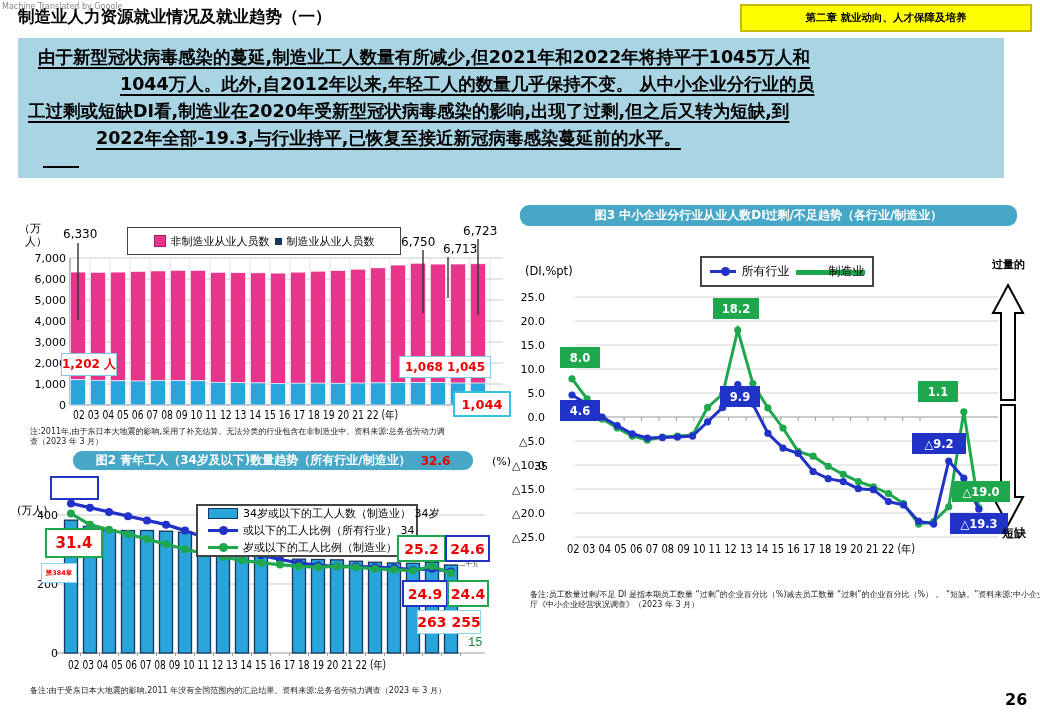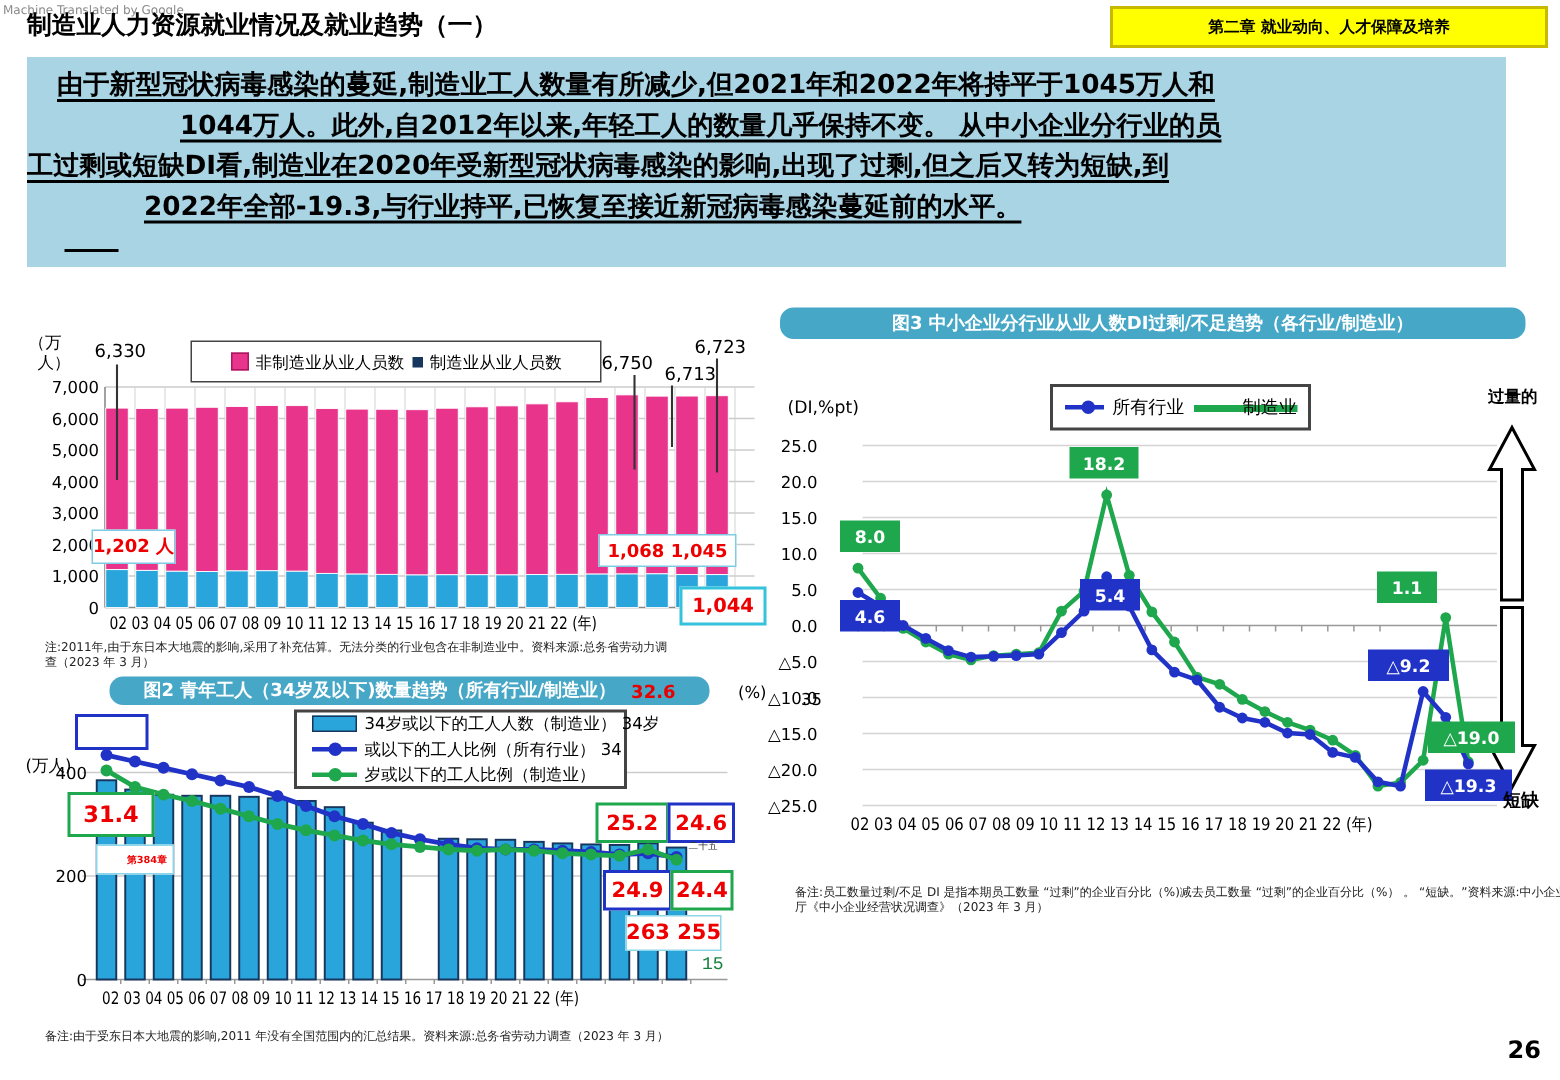--- a/index.html
+++ b/index.html
@@ -3,38 +3,38 @@
 <meta charset="utf-8">
 <style>
   html,body{margin:0;padding:0;}
   body{width:1040px;height:720px;background:#fff;font-family:"DejaVu Sans","Liberation Sans",sans-serif;position:relative;overflow:hidden;}
   .abs{position:absolute;}
   #watermark{left:2px;top:2px;font-size:8px;color:#8a8a8a;}
   #page-title{left:18px;top:6px;font-size:16.5px;font-weight:bold;color:#000;}
   #chapter-badge{left:740px;top:4px;width:288px;height:24px;background:#FFFF00;border:2px solid #c9b800;display:flex;align-items:center;justify-content:center;font-size:10.5px;font-weight:bold;color:#000;}
   #summary{left:18px;top:38px;width:986px;height:140px;background:#A9D4E4;font-weight:bold;font-size:17.5px;color:#000;padding-top:6px;box-sizing:border-box;}
   #summary .sline{line-height:27px;text-decoration:underline;text-decoration-thickness:2px;text-underline-offset:4px;white-space:nowrap;}
-  #summary .l1{padding-left:20px;} #summary .l2{padding-left:66px;margin-left:36px;} #summary .l3{} #summary .l4{padding-left:78px;}
+  #summary .l1{padding-left:20px;} #summary .l2{padding-left:66px;margin-left:36px;} #summary .l3{padding-left:10px;} #summary .l4{padding-left:78px;}
   #summary-rule{left:25px;top:128px;width:36px;height:0;border-bottom:2.5px solid #000;}
   .panel{position:absolute;}
   .banner{position:absolute;background:#47A7C7;color:#fff;font-weight:bold;font-size:12.5px;display:flex;align-items:center;justify-content:center;border-radius:9px;white-space:nowrap;}
   .banner .red-val{color:#E80000;margin-left:10px;}
   .axis-label{position:absolute;font-size:11px;color:#000;line-height:13px;}
   .ann{position:absolute;font-size:12px;color:#000;white-space:nowrap;}
   .valbox{position:absolute;background:#fff;display:flex;align-items:center;justify-content:center;font-weight:bold;white-space:nowrap;}
   .red{color:#EE0000;}
   .cyanb{border:1.5px solid #7FCBE4;font-size:12px;}
   .cyanb2{border:1.5px solid #8CD6EA;}
   .gfill{background:#1FA74D;color:#fff;font-size:11.5px;font-weight:bold;}
   .bfill{background:#2133C7;color:#fff;font-size:11.5px;font-weight:bold;}
   .gborder{border:2.5px solid #1FA74D;font-size:14px;}
   .bborder{border:2.5px solid #2133C7;font-size:14px;}
   .note{position:absolute;font-size:8px;color:#222;line-height:10px;white-space:nowrap;}
   .legend{position:absolute;background:#fff;border:1.5px solid #444;display:flex;align-items:center;justify-content:center;font-size:11px;color:#000;}
-  #c2legend{flex-direction:column;align-items:flex-start;justify-content:center;gap:2px;padding-left:10px;box-sizing:border-box;border-width:2px;}
+  #c2legend{flex-direction:column;align-items:flex-start;justify-content:center;gap:2px;padding-left:10px;box-sizing:border-box;border-width:2px;margin-top:31px;}
   .lrow{display:flex;align-items:center;gap:5px;white-space:nowrap;}
   .sq{display:inline-block;}
   .ldot{position:relative;width:30px;height:3.5px;}
   .ldot::after{content:"";position:absolute;left:11px;top:-3px;width:9px;height:9px;border-radius:50%;background:inherit;}
   .strike-green{background:linear-gradient(transparent 42%, #1FA74D 42%, #1FA74D 68%, transparent 68%);padding-left:33px;}
   #pagenum{left:1005px;top:690px;font-size:16px;font-weight:bold;color:#000;}
   svg{position:absolute;left:0;top:0;}
   svg text{font-family:"DejaVu Sans","Liberation Sans",sans-serif;}
 </style>
 </head>
@@ -292,21 +292,21 @@
     <div class="lrow">
       <span class="ldot" style="background:#2133C7;"></span>
       <span>或以下的工人比例（所有行业） 34</span>
     </div>
     <div class="lrow">
       <span class="ldot" style="background:#1FA74D;"></span>
       <span>岁或以下的工人比例（制造业）</span>
     </div>
   </div>
   <div class="valbox gborder red" style="left:30px;top:78px;width:54px;height:26px;font-size:15px;">31.4</div>
-  <div class="valbox cyanb2 red" style="left:49px;top:113px;width:34px;height:18px;font-size:6.5px;padding-left:16px;">第384章</div>
+  <div class="valbox cyanb2 red" style="left:26px;top:113px;width:34px;height:18px;font-size:6.5px;">第384章</div>
   <div class="valbox gborder red" style="left:382px;top:85px;width:45px;height:23px;">25.2</div>
   <div class="valbox bborder red" style="left:430px;top:85px;width:41px;height:23px;">24.6</div>
   <div class="valbox bborder red" style="left:387px;top:130px;width:42px;height:23px;">24.9</div>
   <div class="valbox gborder red" style="left:432px;top:130px;width:38px;height:23px;">24.4</div>
   <div class="valbox cyanb2 red" style="left:402px;top:160px;width:62px;height:22px;font-size:14px;">263 255</div>
   <div class="abs" style="left:444px;top:110px;font-size:6.5px;color:#333;">二十五</div>
   <div class="abs" style="left:453px;top:186px;font-size:12px;color:#15803d;font-family:Liberation Mono, monospace;">15</div>
   <div class="note" style="left:15px;top:236px;">备注:由于受东日本大地震的影响,2011 年没有全国范围内的汇总结果。资料来源:总务省劳动力调查（2023 年 3 月）</div>
 </section>
 
@@ -434,21 +434,21 @@
   <div class="axis-label" style="left:25px;top:70px;font-size:11.5px;">(DI,%pt)</div>
   <div class="legend" style="left:200px;top:61px;width:170px;height:27px;gap:6px;font-size:12px;border-width:2px;">
     <span class="ldot" style="background:#2133C7;width:26px;"></span>
     <span>所有行业</span>
     <span class="strike-green">制造业</span>
   </div>
   <div class="abs" style="left:34px;top:265px;font-size:11px;">35</div>
   <div class="valbox gfill" style="left:60px;top:152px;width:40px;height:21px;">8.0</div>
   <div class="valbox bfill" style="left:60px;top:205px;width:40px;height:21px;">4.6</div>
   <div class="valbox gfill" style="left:213px;top:103px;width:46px;height:21px;">18.2</div>
-  <div class="valbox bfill" style="left:220px;top:191px;width:40px;height:21px;">5.4</div>
+  <div class="valbox bfill" style="left:220px;top:191px;width:40px;height:21px;">9.9</div>
   <div class="valbox gfill" style="left:418px;top:186px;width:40px;height:21px;">1.1</div>
   <div class="valbox bfill" style="left:412px;top:238px;width:54px;height:21px;">△9.2</div>
   <div class="valbox gfill" style="left:452px;top:286px;width:58px;height:21px;">△19.0</div>
   <div class="valbox bfill" style="left:450px;top:318px;width:58px;height:21px;">△19.3</div>
   <div class="abs" style="left:492px;top:62px;font-size:11px;font-weight:bold;">过量的</div>
   <div class="abs" style="left:502px;top:330px;font-size:12px;font-weight:bold;">短缺</div>
   <div class="note" style="left:30px;top:395px;">
     <div>备注:员工数量过剩/不足 DI 是指本期员工数量 “过剩”的企业百分比（%)减去员工数量 “过剩”的企业百分比（%） 。 “短缺。”资料来源:中小企业</div>
     <div>厅《中小企业经营状况调查》（2023 年 3 月）</div>
   </div>

